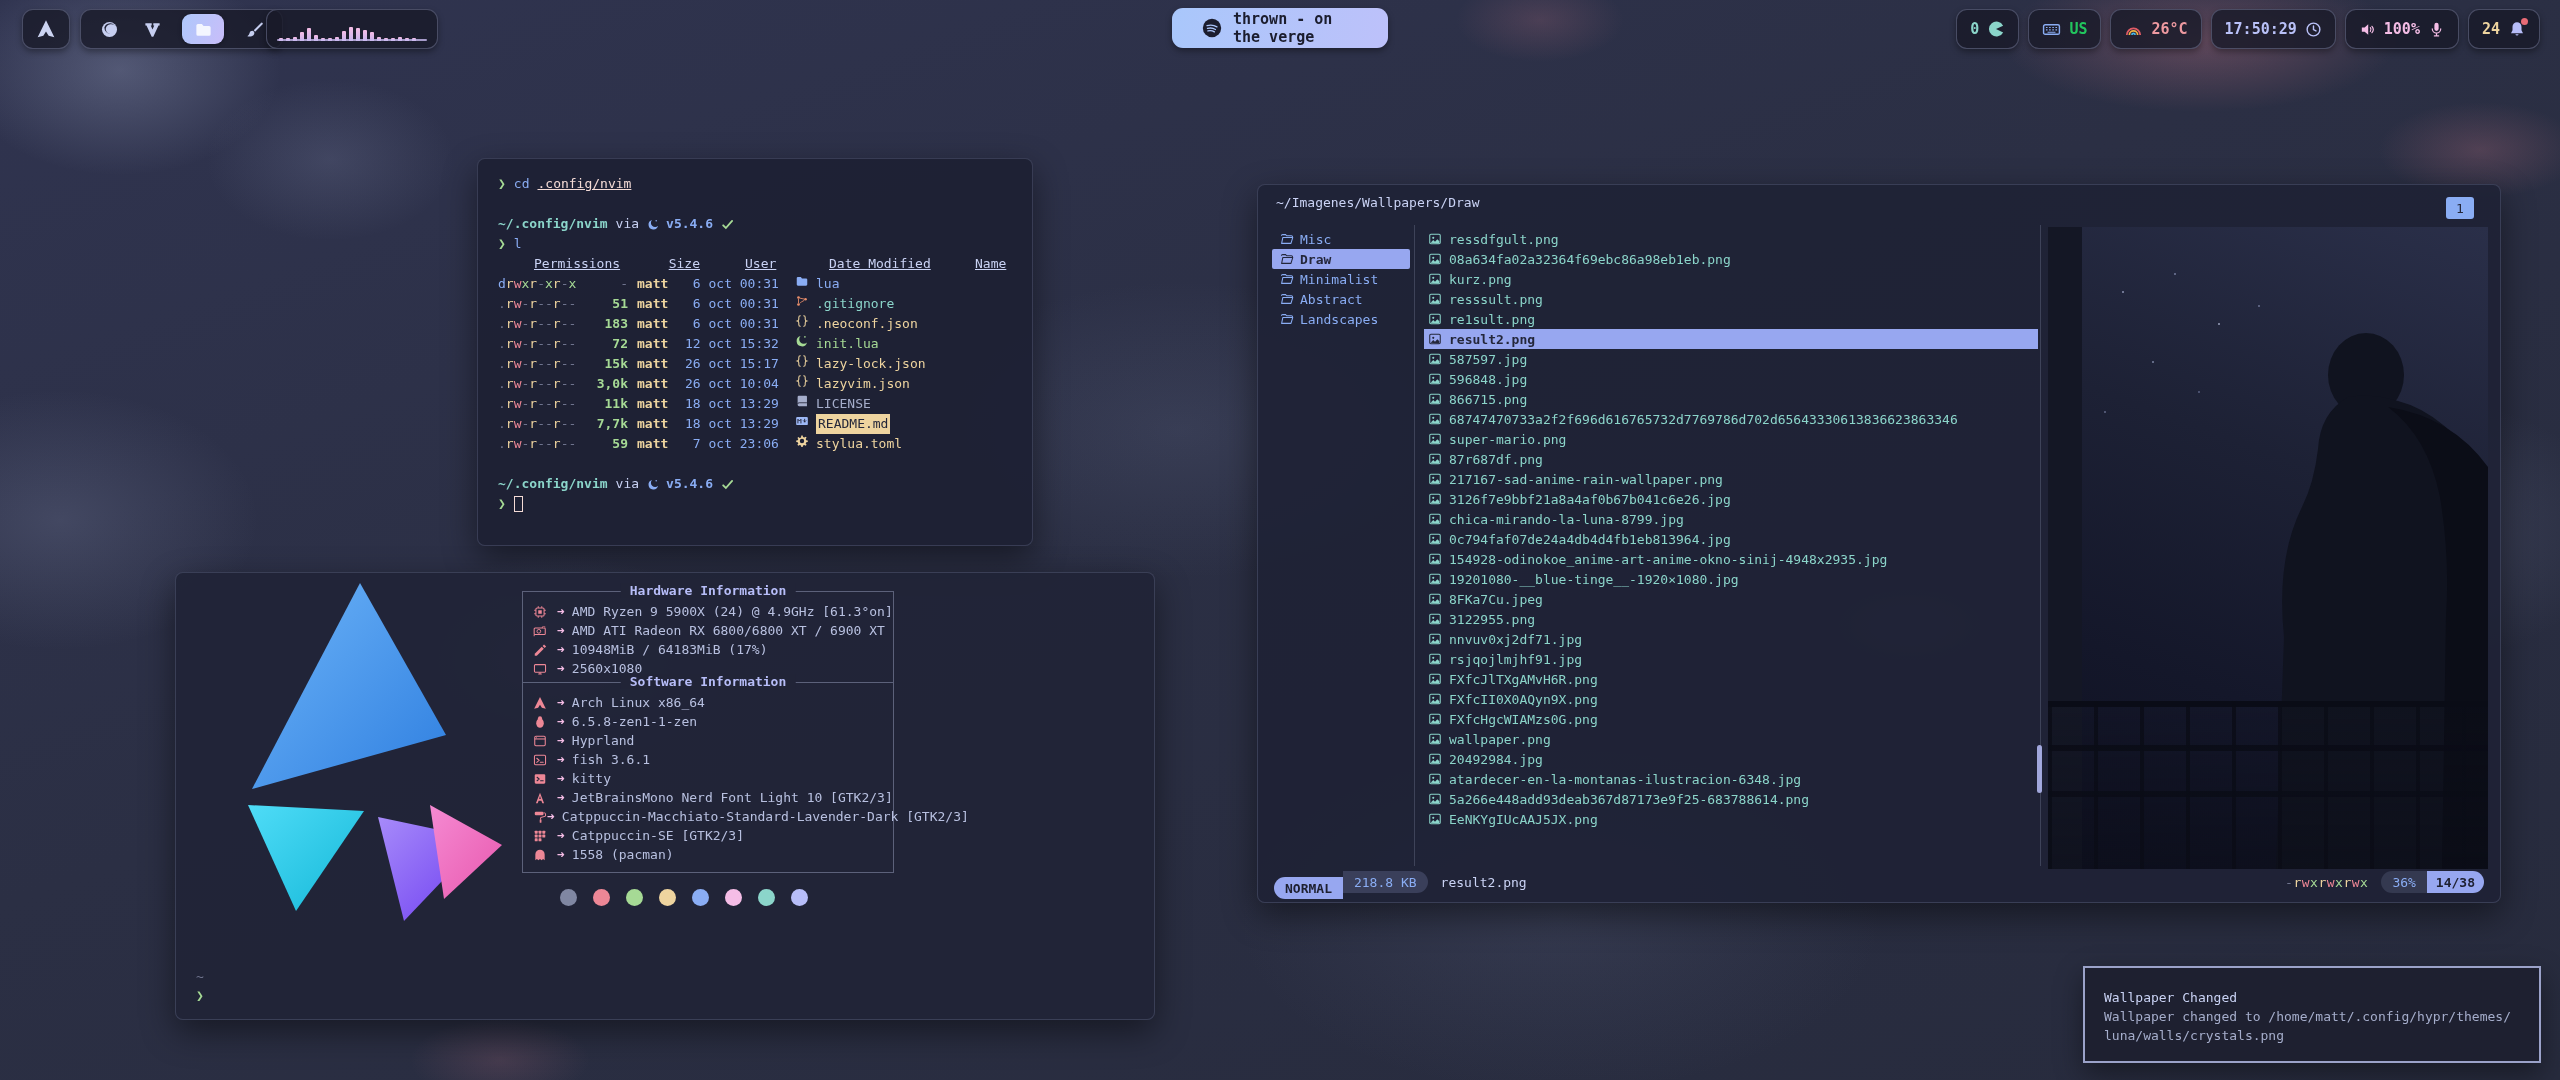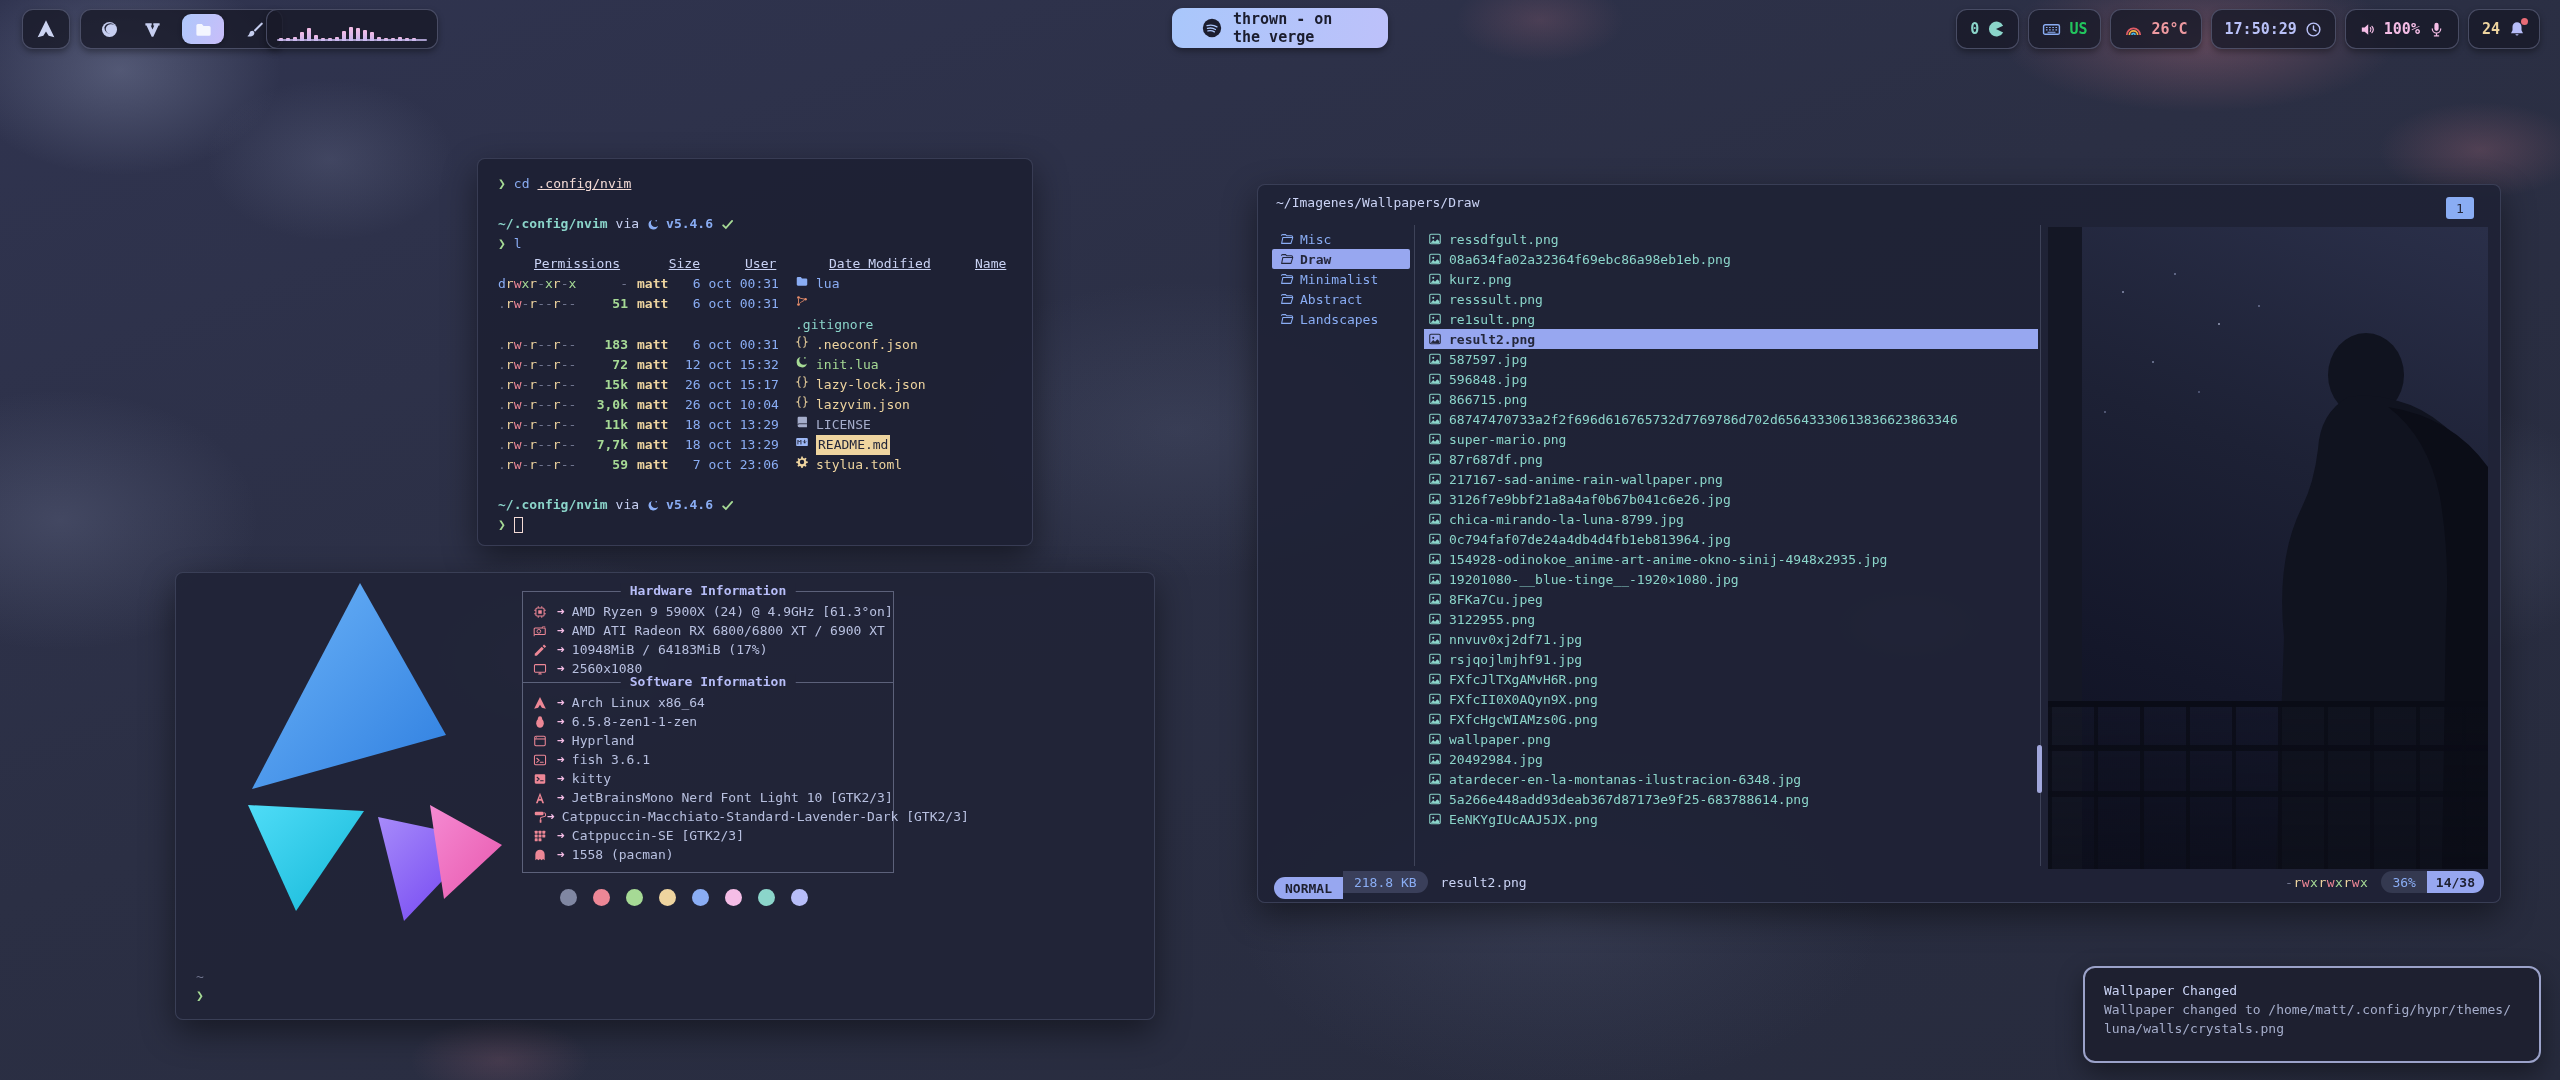--- a/index.html
+++ b/index.html
@@ -89,21 +89,21 @@
   .c-perms{width:88px;}
   .c-size{width:42px;text-align:right;color:var(--c-green);font-weight:bold;margin-right:9px;}
   .c-size.empty{color:var(--c-overlay);font-weight:normal;}
   .c-user{width:42px;color:var(--c-yellow);font-weight:bold;margin-right:6px;}
   .c-date{width:102px;color:var(--c-blue);margin-right:8px;}
   .c-name{display:flex;gap:7px;align-items:flex-start;}
   .c-name .ic{font-size:14px;}
   .p-d{color:var(--c-blue);} .p-r{color:var(--c-yellow);} .p-w{color:var(--c-red);}
   .p-x{color:var(--c-green);} .p-0{color:var(--c-overlay);}
   .k-dir{color:var(--c-blue);} .k-dir .ic{color:var(--c-blue);}
-  .k-git{color:var(--c-teal);flex-direction:column;} .k-git .ic{color:#e88d6a;}
+  .k-git{color:var(--c-teal);} .k-git .ic{color:#e88d6a;}
   .k-json{color:var(--c-yellow);} .k-json .ic{color:var(--c-yellow);}
   .k-lua{color:var(--c-green);} .k-lua .ic{color:var(--c-green);}
   .k-plain{color:#a5adcb;} .k-plain .ic{color:#a5adcb;}
   .k-toml{color:var(--c-yellow);} .k-toml .ic{color:var(--c-yellow);}
   .k-readme{color:var(--c-yellow);} .k-readme .ic{color:#9db8f6;}
   .k-readme .fname{background:var(--c-yellow);color:#24273a;padding:0 2px;}
   .cursor-block{display:inline-block;width:9px;height:16px;border:1px solid var(--c-rosewater);margin-top:2px;}
 
   
   .fetch{left:175px;top:572px;width:980px;height:448px;background:rgba(32,35,55,.93);}
@@ -159,22 +159,22 @@
   .seg{display:flex;align-items:center;height:22px;padding:0 11px;}
   .seg-mode{background:var(--c-sel);color:#1e2030;font-weight:bold;border-radius:11px 0 0 11px;margin-top:12px;}
   .seg-size{background:#3a3f5a;color:var(--c-blue);border-radius:0 11px 11px 0;}
   .st-file{margin-left:13px;color:var(--c-text);}
   .st-perms{margin-right:13px;letter-spacing:.5px;}
   .seg-pct{background:#343950;color:var(--c-blue);border-radius:11px 0 0 11px;}
   .seg-pos{background:var(--c-sel);color:#1e2030;font-weight:bold;border-radius:0 11px 11px 0;padding:0 9px;}
 
   
   .notification{position:absolute;left:2083px;top:966px;width:458px;height:97px;
-    background:rgba(30,32,48,.97);border:2px solid #9ba2c9;border-radius:12px;
-    padding:13px 19px;box-shadow:0 10px 26px rgba(0,0,0,.4);}
+    background:rgba(30,32,48,.97);border:2px solid #9ba2c9;border-radius:0;
+    padding:20px 19px;box-shadow:0 10px 26px rgba(0,0,0,.4);}
   .notif-title{color:var(--c-text);font-size:13px;line-height:19px;}
   .notif-line{color:#a5adcb;font-size:13px;line-height:19px;}
 </style>
 </head>
 <body>
 
 <div class="wallpaper"></div>
 
 <div class="topbar">
   <div class="module launcher" id="launcher">

